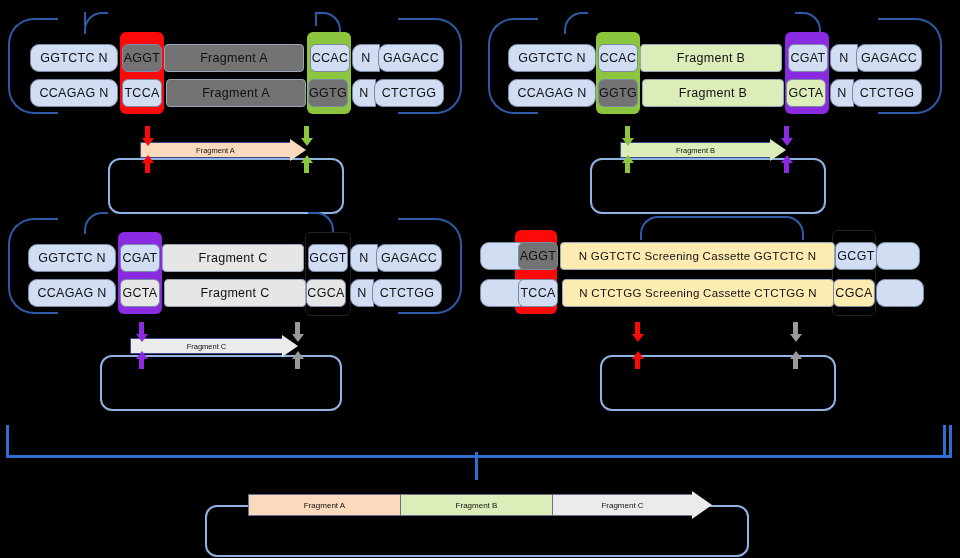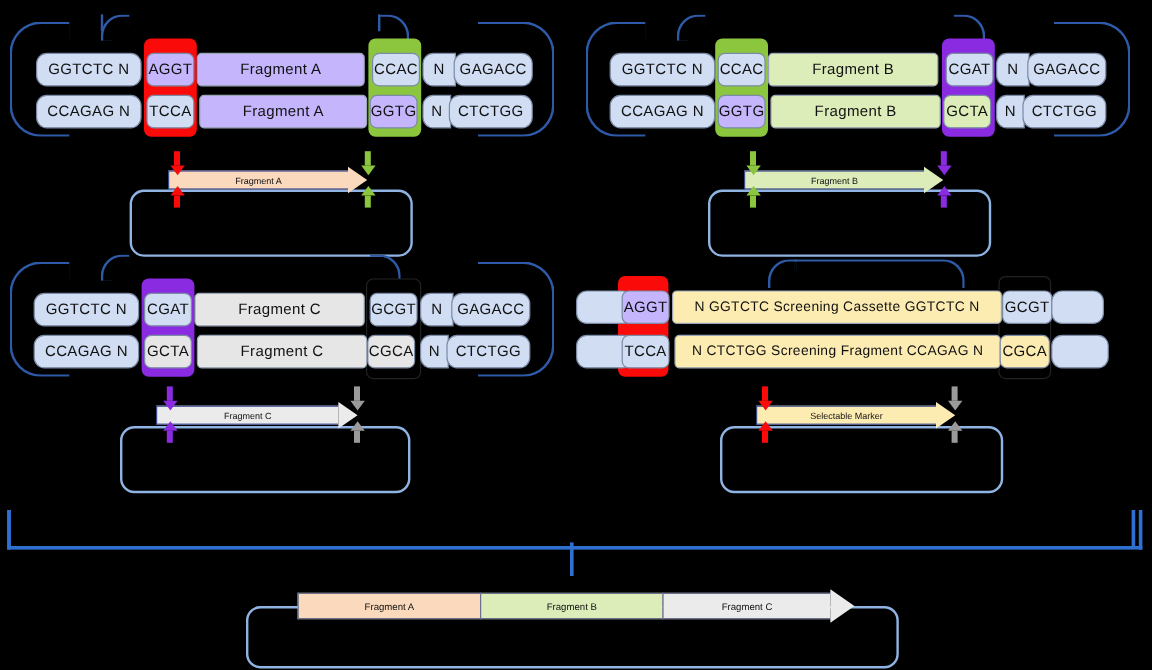--- a/index.html
+++ b/index.html
@@ -7,21 +7,21 @@
        font-family:"Liberation Sans",sans-serif;color:#111;}
   .panel{position:absolute;padding-left:36px;}
   .strand{position:absolute;display:flex;align-items:center;height:28px;}
   .seg{position:absolute;height:28px;border:1px solid #7b8aa5;border-radius:9px;
        display:flex;align-items:center;justify-content:center;
        font-size:12.5px;white-space:nowrap;box-sizing:border-box;
        background:#ccd9ef;letter-spacing:.3px;}
   .seg.blue{background:#d0ddf2;}
   .seg.flat{border-radius:4px;}
   .seg.frag{border-radius:4px;border-color:#9aa6b8;}
-  .seg.pA{background:#c4b5fd;}
+  .seg.pA{background:#737373;}
   .seg.pB{background:#dcedb9;}
   .seg.pC{background:#e6e6e6;}
   .seg.pY{background:#fdecb2;}
   .seg.oh{border-radius:6px;font-size:12.5px;}
   .seg.empty{}
 
   
   .band{position:absolute;border-radius:6px;}
   .band.red{background:#fb0a0a;}
   .band.green{background:#8cc63f;}
@@ -211,30 +211,26 @@
     <div class="seg blue empty" style="left:0px;width:48px;"></div>
     <div class="seg oh pA" style="left:38px;width:40px;">AGGT</div>
     <div class="seg frag pY" style="left:80px;width:275px;font-size:11.5px;">N  GGTCTC  Screening Cassette GGTCTC  N</div>
     <div class="seg oh blue" style="left:355px;width:42px;">GCGT</div>
     <div class="seg blue empty" style="left:396px;width:44px;"></div>
   </div>
 
   <div class="strand" style="left:0;top:79px;width:480px;">
     <div class="seg blue empty" style="left:0px;width:48px;"></div>
     <div class="seg oh blue" style="left:38px;width:40px;">TCCA</div>
-    <div class="seg frag pY" style="left:82px;width:272px;font-size:11.5px;">N  CTCTGG  Screening Fragment  CCAGAG N</div>
+    <div class="seg frag pY" style="left:82px;width:272px;font-size:11.5px;">N  CTCTGG  Screening Cassette  CTCTGG N</div>
     <div class="seg oh pY" style="left:353px;width:42px;">CGCA</div>
     <div class="seg blue empty" style="left:396px;width:48px;"></div>
   </div>
 
   <div class="plasmid" style="left:120px;top:155px;width:232px;height:52px;"></div>
-  <div class="parrow" style="left:150px;top:138px;">
-    <div class="body" style="width:150px;background:#fdecb2;">Selectable Marker</div>
-    <div class="head" style="border-left:16px solid #fdecb2;"></div>
-  </div>
   <div style="position:absolute;left:152px;top:122px;">
     <div style="width:5px;height:12px;background:#fb0a0a;margin-left:3px;"></div>
     <div style="width:0;height:0;border-left:6px solid transparent;border-right:6px solid transparent;border-top:8px solid #fb0a0a;"></div>
     <div style="width:0;height:0;border-left:6px solid transparent;border-right:6px solid transparent;border-bottom:8px solid #fb0a0a;margin-top:9px;"></div>
     <div style="width:5px;height:10px;background:#fb0a0a;margin-left:3px;"></div>
   </div>
   <div style="position:absolute;left:310px;top:122px;">
     <div style="width:5px;height:12px;background:#9a9a9a;margin-left:3px;"></div>
     <div style="width:0;height:0;border-left:6px solid transparent;border-right:6px solid transparent;border-top:8px solid #9a9a9a;"></div>
     <div style="width:0;height:0;border-left:6px solid transparent;border-right:6px solid transparent;border-bottom:8px solid #9a9a9a;margin-top:9px;"></div>

